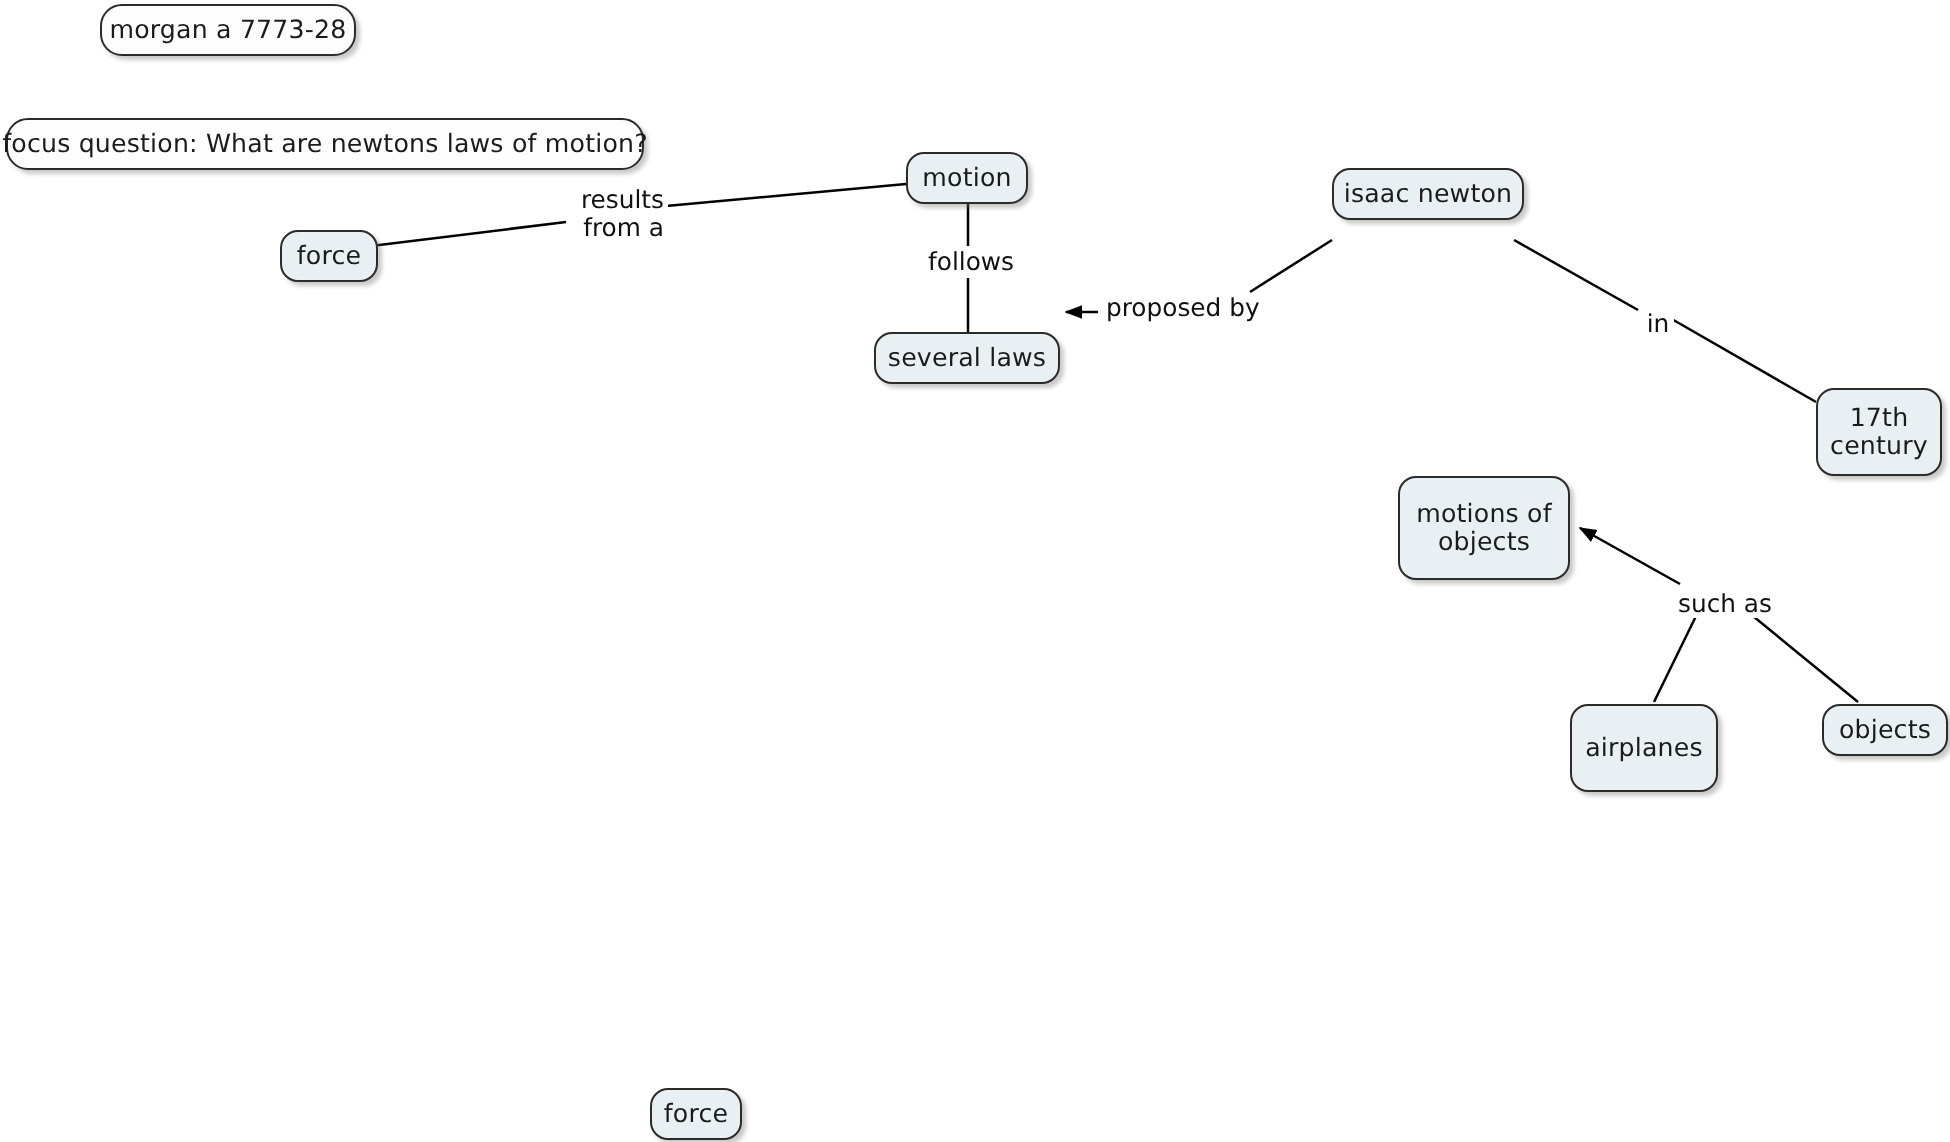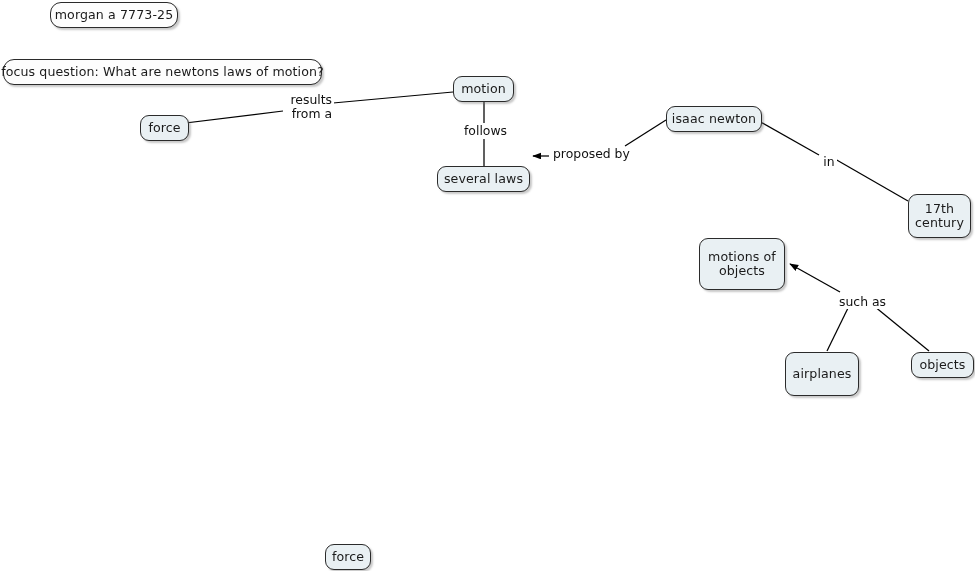--- a/index.html
+++ b/index.html
@@ -78,26 +78,26 @@
         <polyline points="549,156 533,156" fill="none" stroke="#000000" stroke-width="1.25" marker-end="url(#arrowhead)"></polyline>
         <polyline points="757,120 819,155" fill="none" stroke="#000000" stroke-width="1.25"></polyline>
         <polyline points="835,159 908,201" fill="none" stroke="#000000" stroke-width="1.25"></polyline>
         <polyline points="840,292 790,264" fill="none" stroke="#000000" stroke-width="1.25" marker-end="url(#arrowhead)"></polyline>
         <polyline points="849,306 827,351" fill="none" stroke="#000000" stroke-width="1.25"></polyline>
         <polyline points="874,306 929,351" fill="none" stroke="#000000" stroke-width="1.25"></polyline>
       </g>
   </svg>
 
   <div id="nodes-group">
-      <div class="node annotation" style="left: 50px; top: 2px; width: 128px; height: 26px;"><span>morgan a 7773-25</span></div>
+      <div class="node annotation" style="left: 50px; top: 2px; width: 128px; height: 26px;"><span>morgan a 7773-28</span></div>
       <div class="node annotation" style="left: 3px; top: 59px; width: 319px; height: 26px;"><span>focus question: What are newtons laws of motion?</span></div>
       <div class="node" style="left: 453px; top: 76px; width: 61px; height: 26px;"><span>motion</span></div>
       <div class="node" style="left: 108px; top: 115px; width: 49px; height: 26px; margin-left: 32px;"><span>force</span></div>
       <div class="node" style="left: 437px; top: 166px; width: 93px; height: 26px;"><span>several laws</span></div>
-      <div class="node" style="left: 666px; top: 106px; width: 96px; height: 26px;"><span>isaac newton</span></div>
+      <div class="node" style="left: 666px; top: 84px; width: 96px; height: 26px;"><span>isaac newton</span></div>
       <div class="node" style="left: 908px; top: 194px; width: 63px; height: 44px;"><span>17th
 century</span></div>
       <div class="node" style="left: 699px; top: 238px; width: 86px; height: 52px;"><span>motions of
 objects</span></div>
       <div class="node" style="left: 785px; top: 352px; width: 74px; height: 44px;"><span>airplanes</span></div>
       <div class="node" style="left: 911px; top: 352px; width: 63px; height: 26px;"><span>objects</span></div>
       <div class="node" style="left: 325px; top: 544px; width: 46px; height: 26px;"><span>force</span></div>
     </div>
   <div id="labels-group">
       <div class="link-label l-left" style="left: 285px; top: 93px; width: 45px;">results

